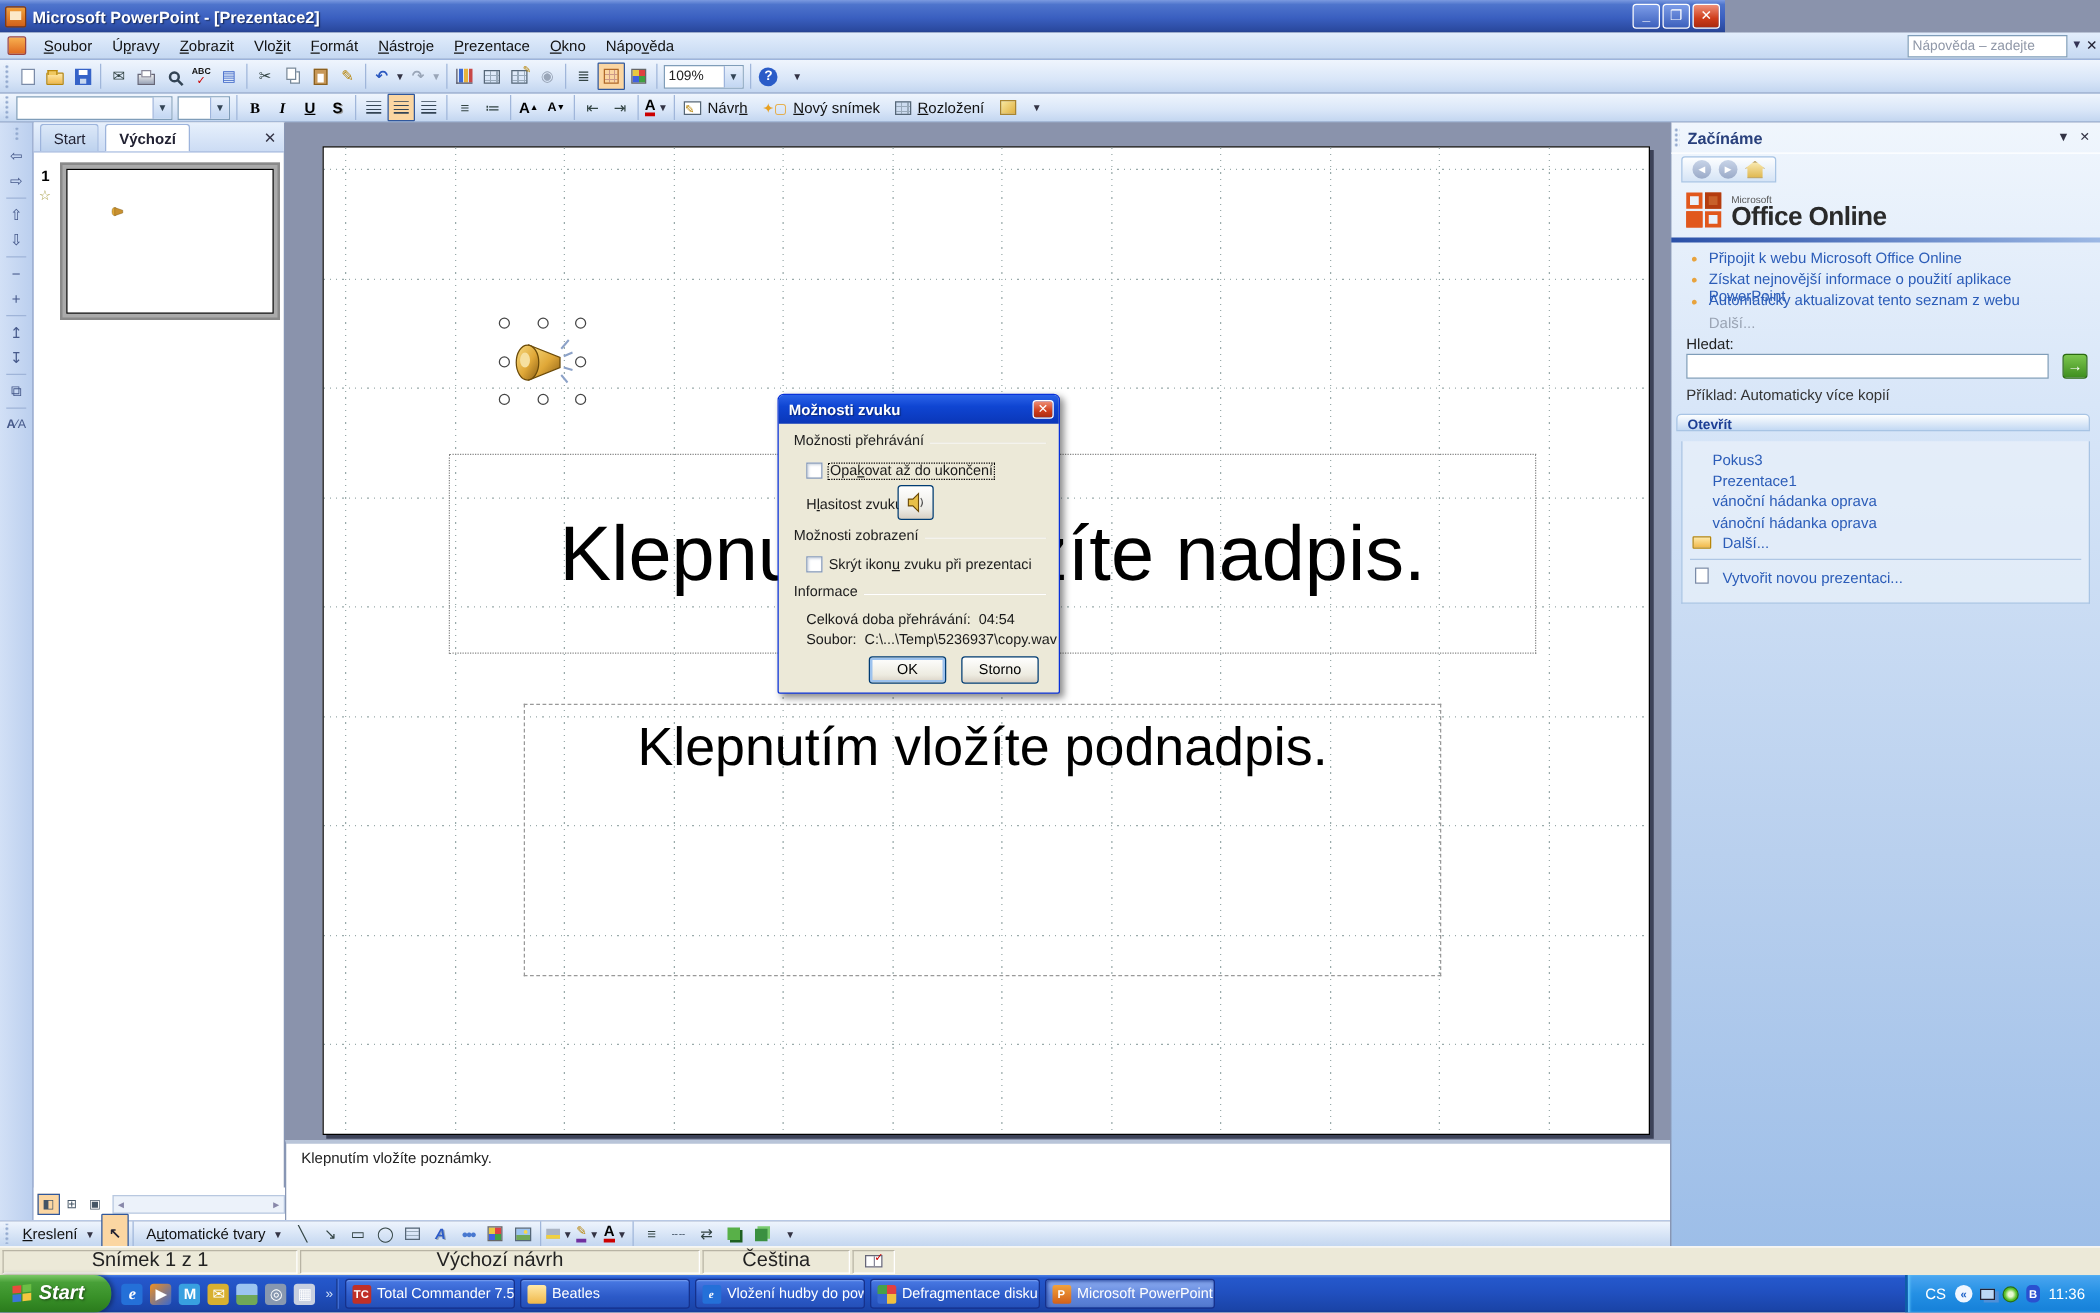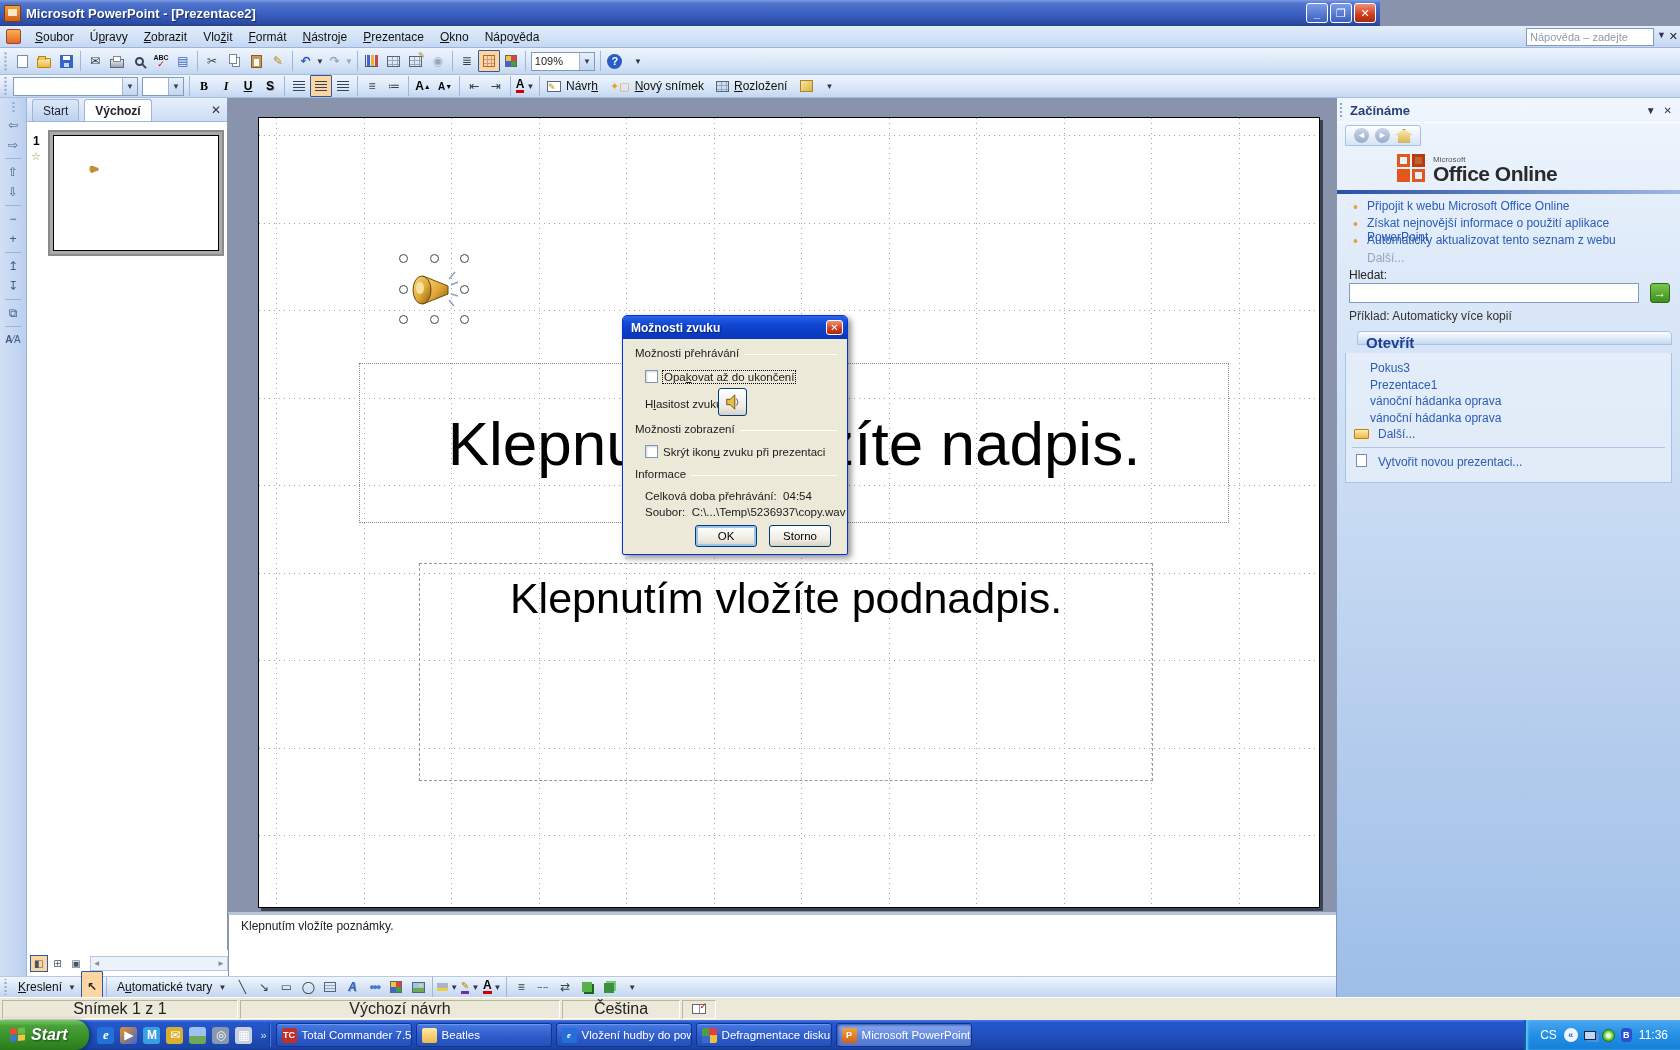--- a/index.html
+++ b/index.html
@@ -172,40 +172,40 @@
     background-image:radial-gradient(circle,#8FA6CC 1px,transparent 1.2px); background-size:4px 4px; }
   #tphead { position:absolute; left:0; top:0; right:0; height:25px; display:flex; align-items:center;
     padding-left:13px; font-weight:bold; color:#29407C; font-size:13px; border-bottom:1px solid #fff; }
   #tphead .hb { margin-left:auto; margin-right:8px; display:flex; gap:8px; font-size:10px; color:#334; font-weight:bold; }
   #tpnav { position:absolute; left:8px; top:27px; display:flex; gap:6px; align-items:center;
     background:linear-gradient(#FDFEFF,#D5E4F6); border:1px solid #A8C4E4; border-radius:3px 3px 0 0; padding:2px 8px; }
   .navb { width:15px; height:15px; border-radius:50%; background:linear-gradient(#C8D4E8,#9AAAC8);
     color:#fff; font-size:9px; text-align:center; line-height:15px; font-weight:bold; }
   .navhome { width:16px; height:14px; background:linear-gradient(#F8E8B0,#E0B850); border:1px solid #A88430;
     clip-path:polygon(50% 0,100% 45%,88% 45%,88% 100%,12% 100%,12% 45%,0 45%); }
-  #oologo { position:absolute; left:12px; top:56px; display:flex; align-items:flex-end; gap:6px;margin-left:48px; }
+  #oologo { position:absolute; left:12px; top:56px; display:flex; align-items:flex-end; gap:6px; }
   .oosq { width:30px; height:30px; display:grid; grid-template-columns:13px 13px; grid-template-rows:13px 13px; gap:2px; }
   .oosq i { border:3px solid #E1571C; }
   .oosq i:nth-child(2){ border-color:#B43C10; background:#C8602A; }
   .oosq i:nth-child(3){ background:#E1571C; border-color:#E1571C; }
   #oologo .bigtxt { font-size:21px; font-weight:bold; color:#2A2A2A; line-height:20px; letter-spacing:-.5px; }
   #oologo .smalltxt { font-size:8px; color:#555; }
   #tpdiv { position:absolute; left:0; top:92px; right:0; height:4px; background:linear-gradient(90deg,#2A50A8,#9CB8E4); }
   .tplink { position:absolute; left:30px; right:8px; color:#2B5CB8; }
   .tplink::before { content:"•"; color:#E8A33D; position:absolute; left:-14px; font-size:14px; }
   #tpmore1 { position:absolute; left:30px; color:#9AA4B4; }
   #tpsearchlbl { position:absolute; left:12px; top:170px; color:#222; }
   #tpsearch { position:absolute; left:12px; top:185px; width:290px; height:20px; background:#fff; border:1px solid #7F9DB9; }
   #tpgo { position:absolute; right:10px; top:185px; width:20px; height:20px; border-radius:3px;
     background:linear-gradient(#7CC64E,#3E8E1E); border:1px solid #2A6A10; color:#fff; text-align:center;
     line-height:18px; font-weight:bold; font-size:12px; }
   #tpexample { position:absolute; left:12px; top:211px; color:#333; }
-  #openbar { position:absolute; left:20px; top:233px; right:8px; height:14px;
+  #openbar { position:absolute; left:4px; top:233px; right:8px; height:14px;
     background:linear-gradient(180deg,#FDFEFF,#C3D9F3); border:1px solid #A8C4E4; border-radius:4px 4px 0 0;
-    font-size:15px; font-weight:bold; color:#1C3E94; padding:2px 0 0 8px; }
+    font-size:11px; font-weight:bold; color:#1C3E94; padding:2px 0 0 8px; }
   #openbox { position:absolute; left:8px; top:255px; right:8px; height:130px; background:rgba(232,240,250,.75);
     border:1px solid #A8C4E4; border-top:none; }
   .openlink { position:absolute; left:32px; color:#2B5CB8; white-space:nowrap; }
   #opensep { position:absolute; left:6px; right:6px; top:94px; height:1px; background:#AEC6E4; }
   .mini-folder { position:absolute; left:8px; width:15px; height:10px; background:linear-gradient(#FFE9A8,#F0B84A);
     border:1px solid #B8860B; border-radius:1px; }
   .mini-page { position:absolute; left:10px; width:11px; height:13px; background:#fff; border:1px solid #7A8BA8; }
 
   
   #drawbar { position:absolute; left:0; top:976px; width:1336px; height:21px;

